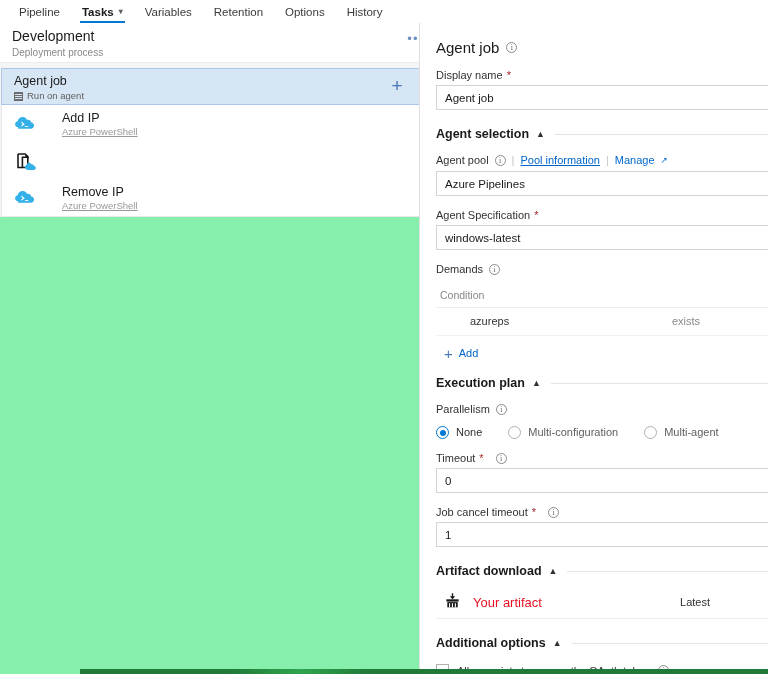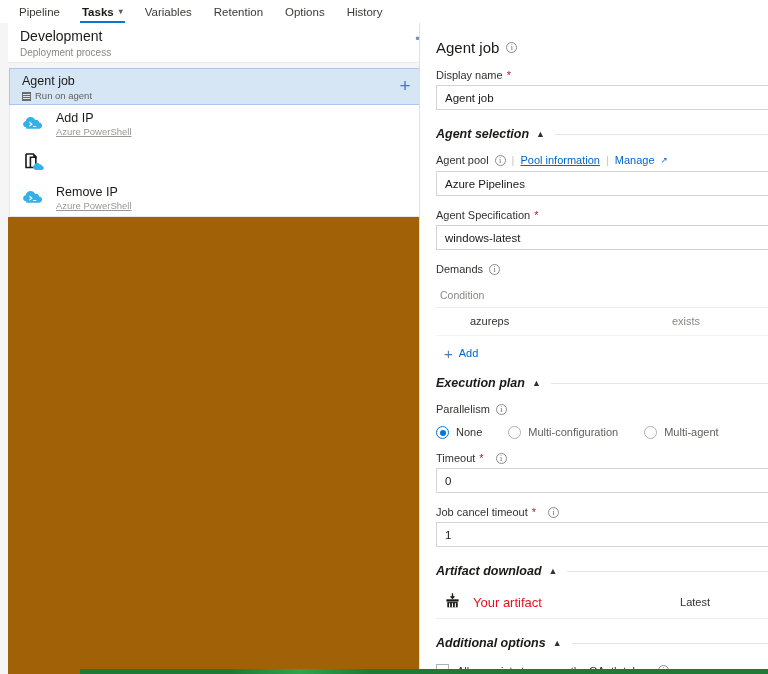--- a/index.html
+++ b/index.html
@@ -26,22 +26,22 @@
   }
   .tab.active { color: #1b1a19; font-weight: 600; text-align: center; }
   .tab.active::after {
     content: ""; position: absolute; left: 9px; right: 9px; bottom: 0;
     height: 2px; background: #0078d4;
   }
   .tab .caret { margin-left: 5px; font-size: 8px; color: #605e5c; line-height: 1; }
 
   
   .leftpane {
-    position: absolute; top: 23px; left: 8px; width: 441px; height: 651px;
-    background: #a16207;
+    position: absolute; top: 23px; left: 0; width: 441px; height: 651px;
+    background: #86efac;
   }
   .proc-header {
     position: relative; background: #ffffff; height: 40px;
     padding: 5px 12px 0 12px; border-bottom: 1px solid #ececec;
   }
   .proc-title { font-size: 14px; color: #1b1a19; line-height: 17px; }
   .proc-sub { font-size: 10px; color: #8a8886; line-height: 13px; margin-top: 1px; }
   .proc-dots {
     position: absolute; right: 17px; top: 11px; font-size: 13px; color: #6b8fc2;
     letter-spacing: 1px; cursor: pointer; line-height: 10px;
@@ -75,21 +75,21 @@
   }
   .jdrag {
     position: absolute; right: 11px; top: 9px; width: 9px; height: 16px;
     cursor: grab; display: grid; grid-template-columns: 1fr 1fr;
     grid-template-rows: repeat(5, 1fr); gap: 1px;
   }
   .jdrag i { background: #5a7fae; border-radius: 50%; display: block; }
 
   .tasklist { background: #ffffff; border: 1px solid #e8e8e8; border-top: none; margin: 0 1px; }
   .taskrow {
-    height: 37px; display: flex; align-items: center; gap: 10px;
+    height: 37px; display: flex; align-items: center; gap: 24px;
     padding: 0 12px 0 12px; cursor: pointer;
   }
   .task-icon { width: 24px; height: 24px; flex: 0 0 24px; position: relative; }
   .task-text { display: flex; flex-direction: column; justify-content: center; }
   .task-name { font-size: 12.5px; color: #1b1a19; line-height: 16px; }
   .task-sub { font-size: 9.5px; color: #9a9896; line-height: 12px; text-decoration: underline; }
 
   
   .ico-azps svg { display: block; }
   .ico-blob svg { display: block; }
@@ -116,21 +116,21 @@
   }
   .req { color: #a4262c; font-size: 11px; }
   .textinput {
     height: 25px; border: 1px solid #d6d4d2; background: #ffffff;
     font-size: 11.5px; color: #1b1a19; padding: 0 8px;
     line-height: 23px; width: 352px; border-radius: 0;
   }
 
   .section-head {
     display: flex; align-items: center; gap: 7px;
-    margin-top: 17px; margin-bottom: 2px; cursor: pointer; font-style: italic;
+    margin-top: 17px; margin-bottom: 2px; cursor: pointer;
   }
   .section-head .sh-text { font-size: 12.5px; color: #1b1a19; font-weight: 600; }
   .chev { font-size: 9px; color: #323130; line-height: 1; }
   .section-head .rule { flex: 1; height: 1px; background: #e6e4e2; margin-left: 3px; }
 
   .inline-row { display: flex; align-items: center; gap: 6px; margin-top: 13px; }
   .inline-row .lbl { font-size: 11px; color: #323130; }
   .sep { color: #c8c6c4; font-size: 11px; }
   .link { font-size: 11px; color: #0066cc; cursor: pointer; }
   .link.u { text-decoration: underline; }

